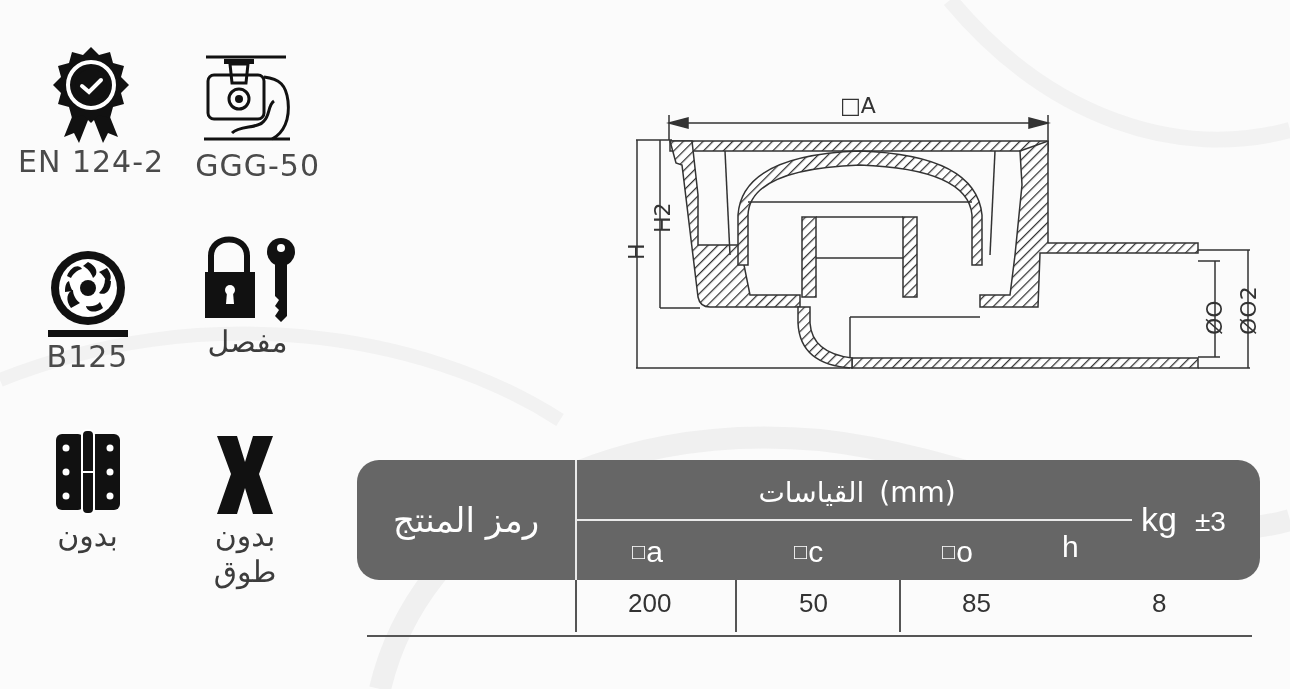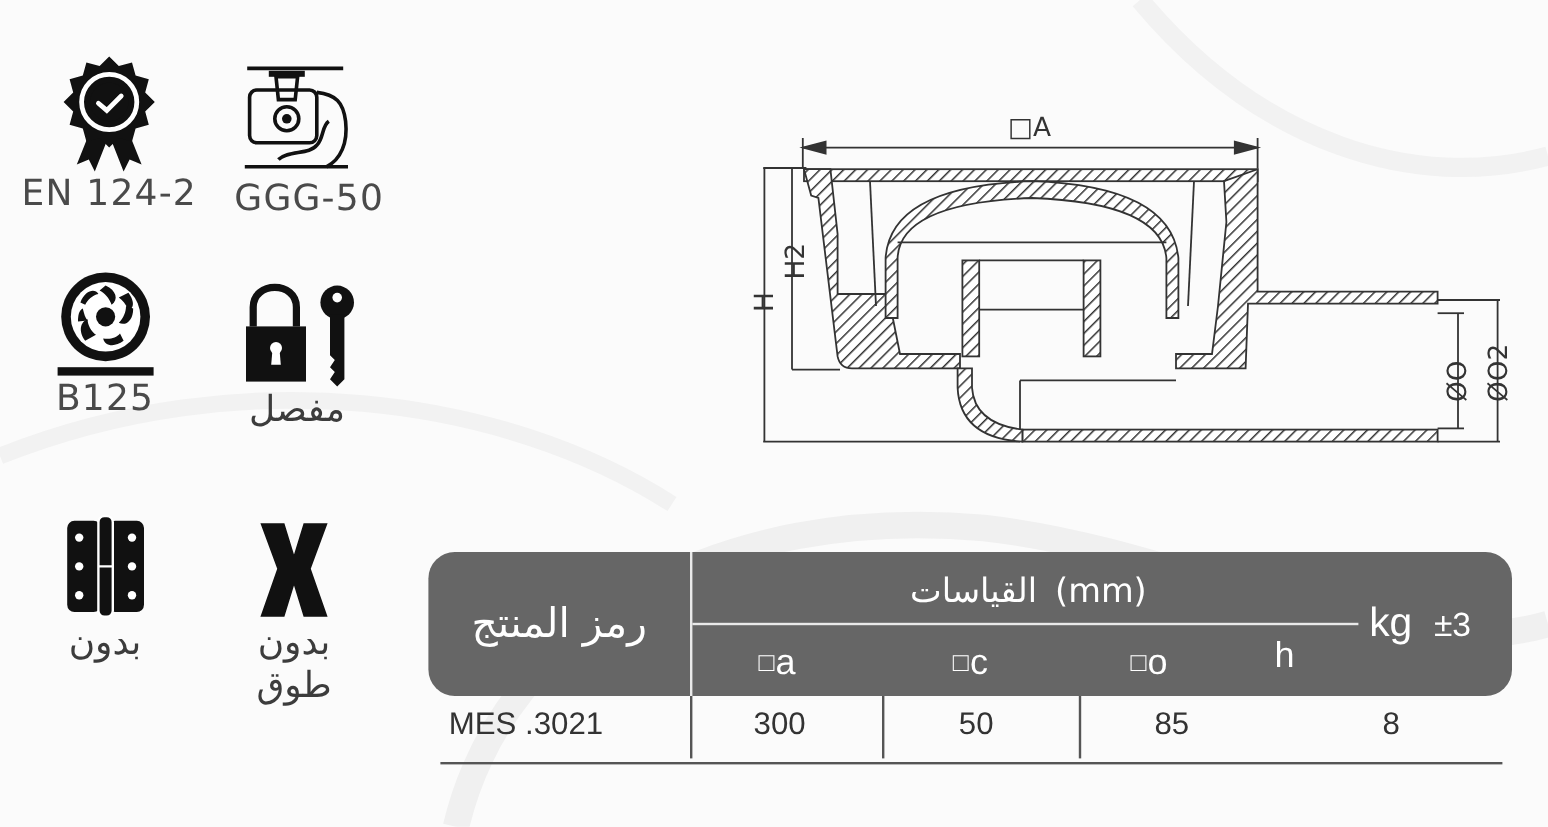--- a/index.html
+++ b/index.html
@@ -84,21 +84,21 @@
     <rect x="8" y="20" width="56" height="44" rx="6" fill="none" stroke="#111" stroke-width="3"></rect>
     <circle cx="39" cy="44" r="10" fill="none" stroke="#111" stroke-width="3"></circle>
     <circle cx="39" cy="44" r="4" fill="#111"></circle>
     <path d="M64 22 C 80 24, 86 30, 88 46 C 90 64, 84 78, 72 84" fill="none" stroke="#111" stroke-width="3"></path>
     <path d="M32 78 C 40 70, 58 74, 64 66 C 70 60, 68 50, 74 46" fill="none" stroke="#111" stroke-width="3"></path>
     <line x1="4" y1="84" x2="90" y2="84" stroke="#111" stroke-width="3"></line>
   </svg>
   <div class="lbl" style="margin-top:6px;">GGG-50</div>
 </div>
 
-<div class="feature" style="left:30px; top:224px; width:115px;text-align:center;">
+<div class="feature" style="left:30px; top:248px; width:115px;text-align:center;">
   <svg width="86" height="92" viewBox="0 0 86 92">
     <circle cx="43" cy="40" r="37" fill="#111"></circle>
     <circle cx="43" cy="40" r="29" fill="#fff"></circle>
     <g fill="#111">
       <circle cx="43" cy="40" r="8"></circle>
       <path d="M43 14 C 52 18, 54 26, 48 30 C 46 24, 42 20, 38 18 Z"></path>
       <path d="M66 33 C 66 43, 60 48, 54 45 C 58 41, 60 36, 60 31 Z"></path>
       <path d="M58 60 C 50 66, 42 64, 41 58 C 46 59, 52 58, 55 54 Z"></path>
       <path d="M26 60 C 20 52, 22 44, 28 42 C 28 47, 31 52, 35 55 Z"></path>
       <path d="M22 28 C 26 18, 34 16, 37 21 C 32 22, 28 26, 26 30 Z"></path>
@@ -222,23 +222,22 @@
     <div class="hline" style="left:220px; top:59px; width:555px;"></div>
     <div class="sub" style="left:275px;"><span class="sq">□</span><span>a</span></div>
     <div class="sub" style="left:437px;"><span class="sq">□</span><span>c</span></div>
     <div class="sub" style="left:585px;"><span class="sq">□</span><span>o</span></div>
     <div class="sub" style="left:705px; top:70px;">h</div>
     <div class="th-kg">
       <span>kg</span><span class="pm">±3</span>
     </div>
   </div>
   <div class="trow">
-    <div class="cell" style="left:17px;">MES  .3021</div>
     <div class="row-vline" style="left:218px;"></div>
-    <div class="cell" style="left:271px;">300</div>
+    <div class="cell" style="left:271px;">200</div>
     <div class="row-vline" style="left:378px;"></div>
     <div class="cell" style="left:442px;">50</div>
     <div class="row-vline" style="left:542px;"></div>
     <div class="cell" style="left:605px;">85</div>
     <div class="cell" style="left:795px;">8</div>
   </div>
   <div class="row-bottom"></div>
 </div>
 
 </body></html>

